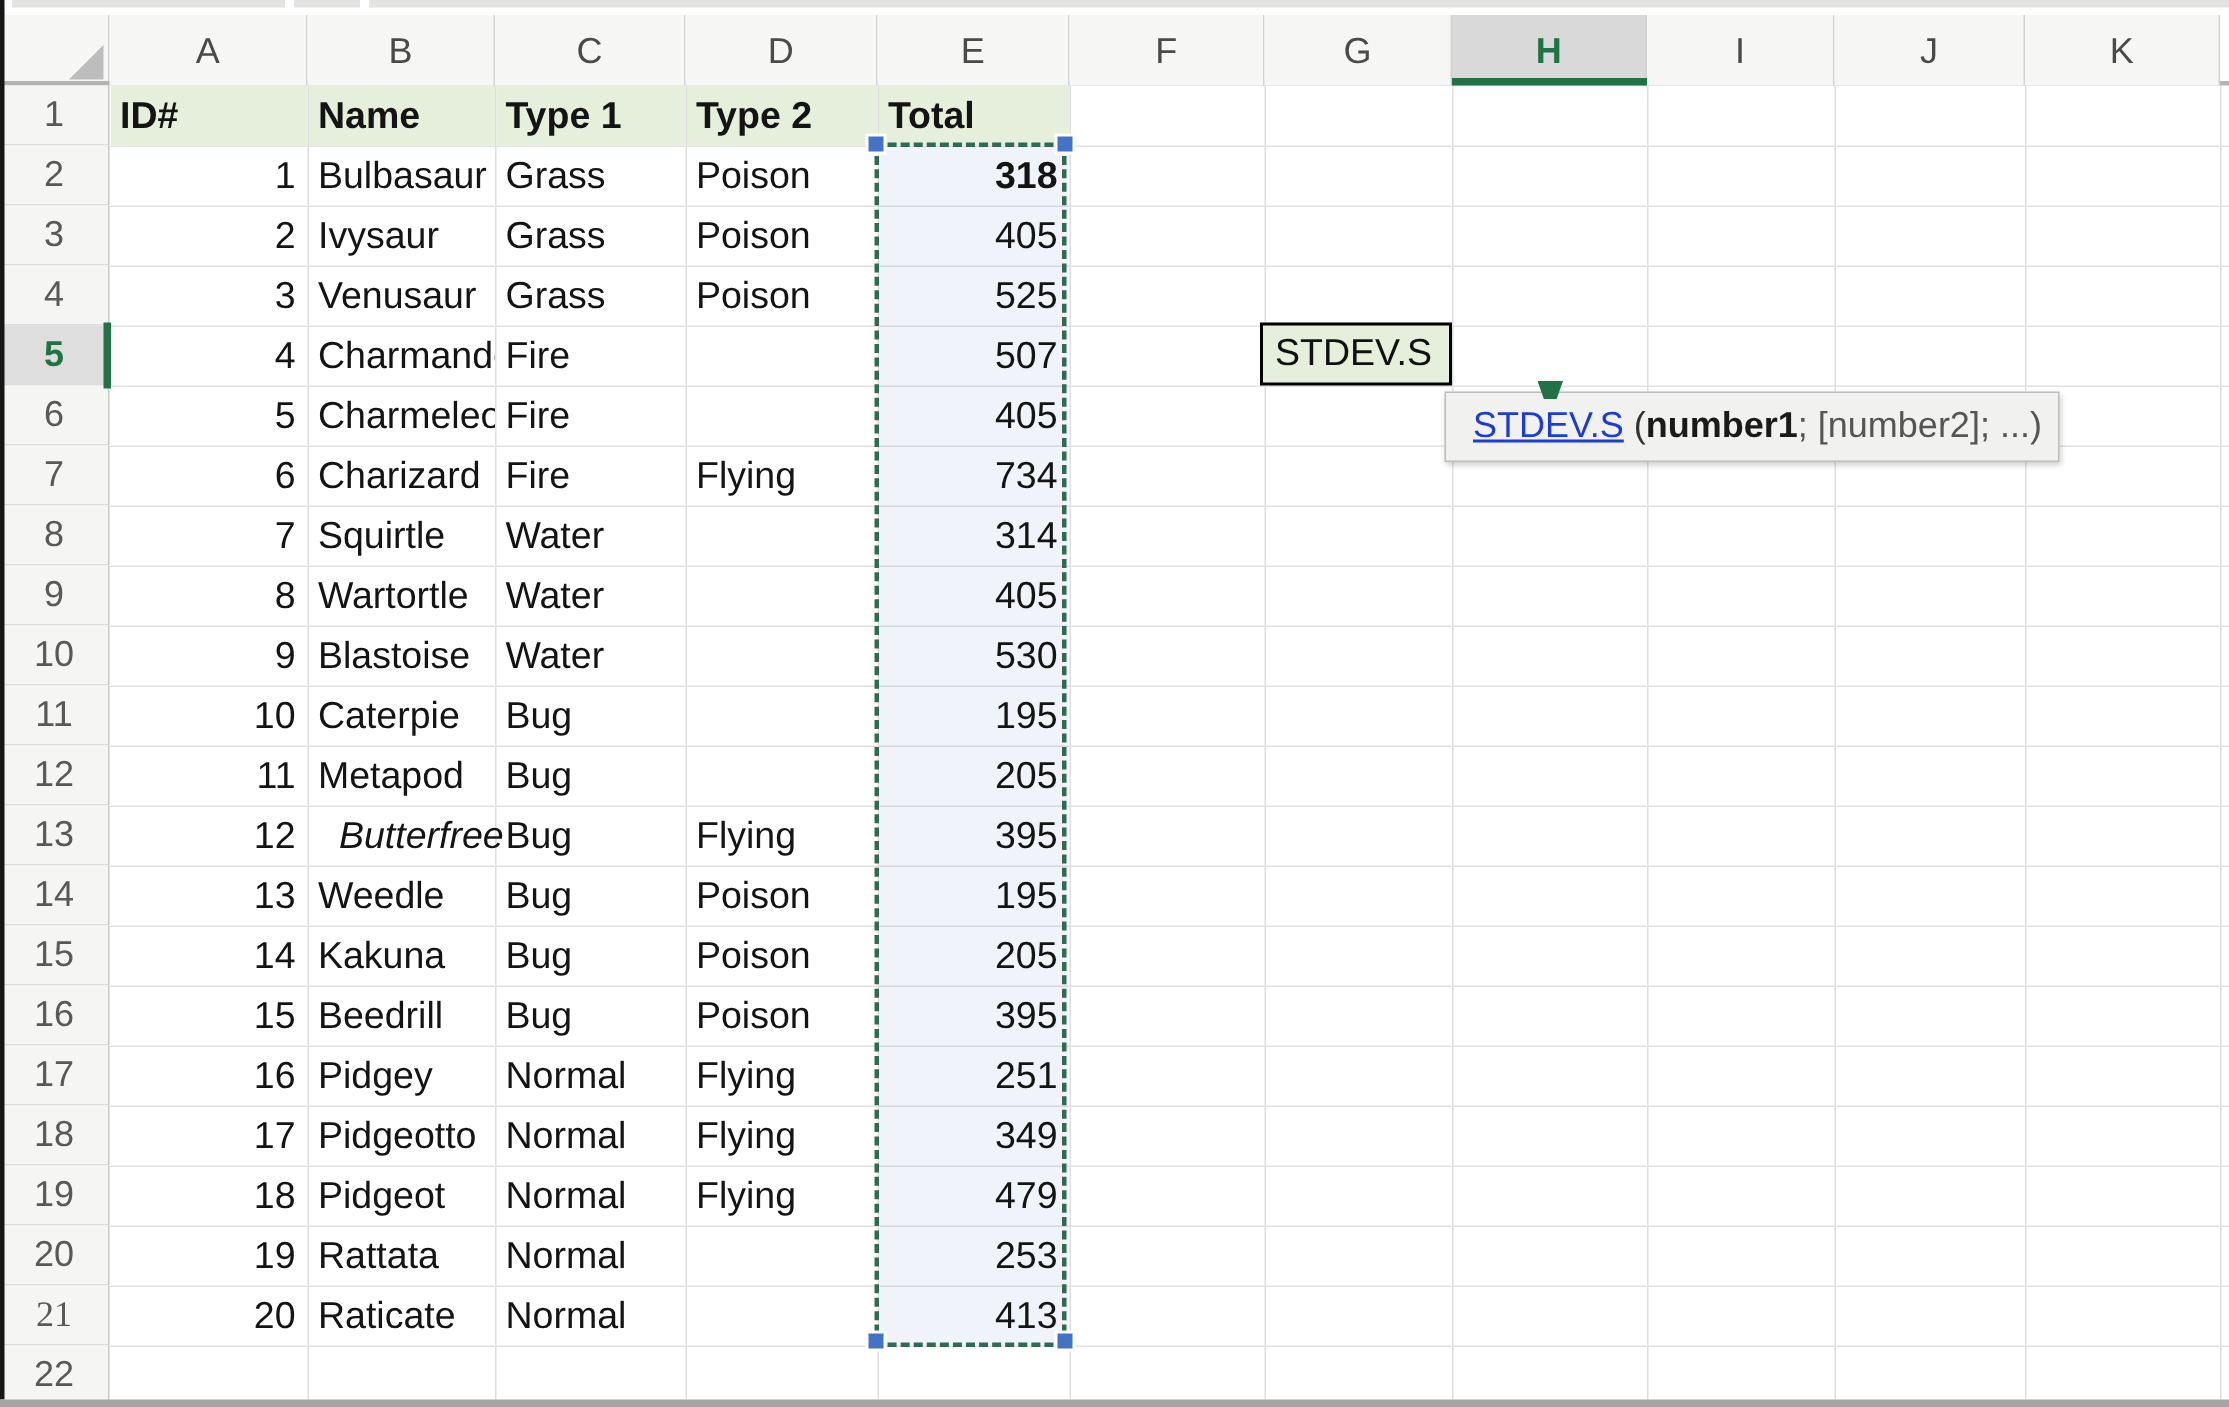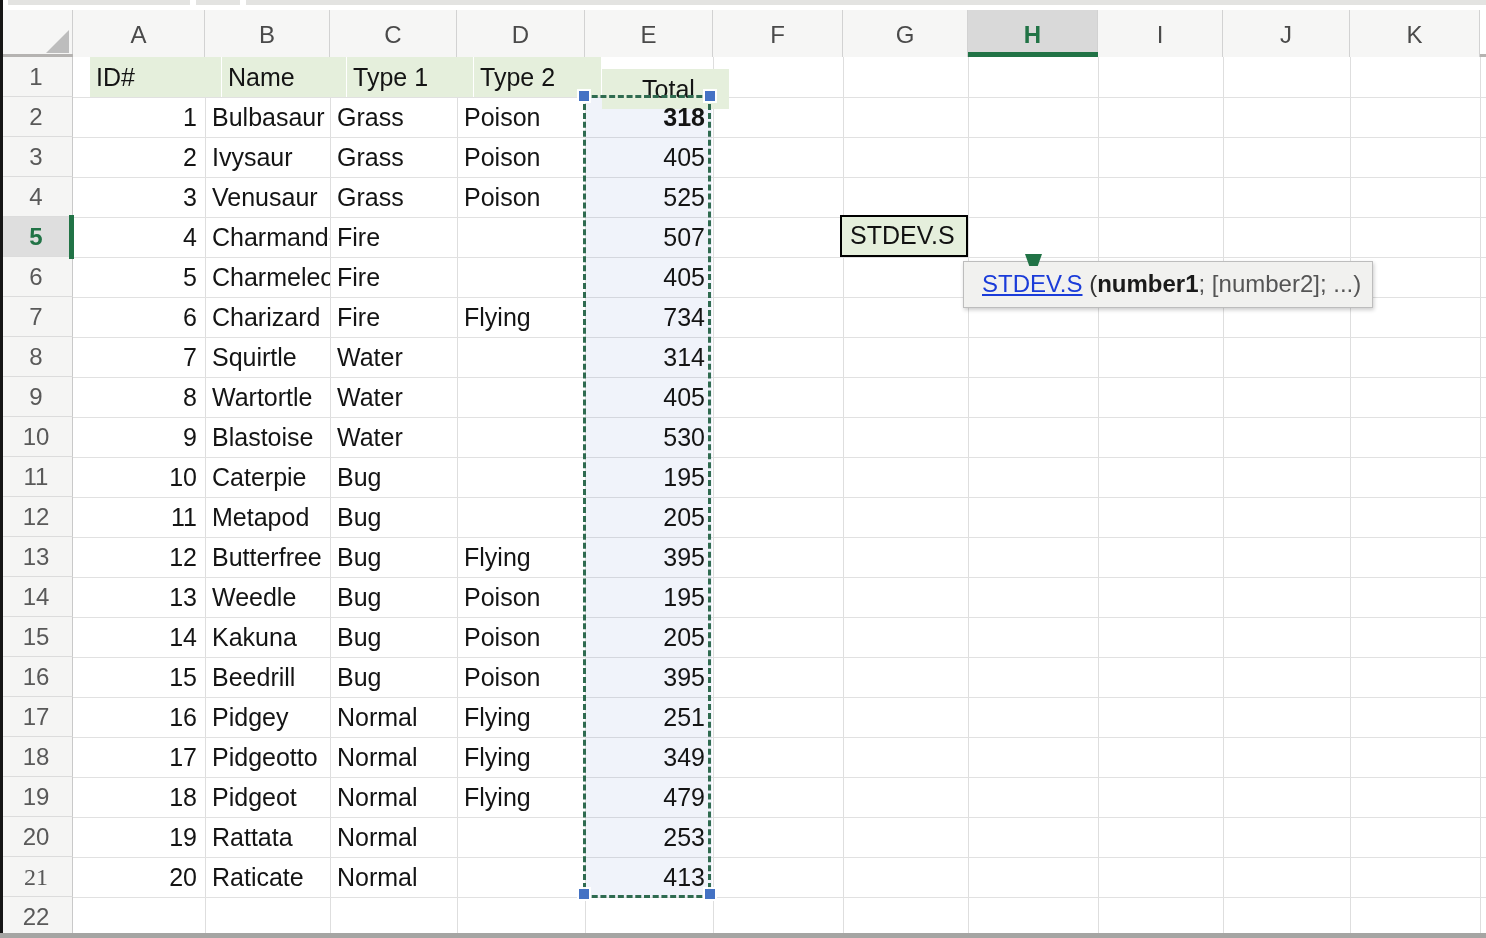--- a/index.html
+++ b/index.html
@@ -26,21 +26,21 @@
   .rowhdr.sel{background:#dedede;color:#217346;font-weight:bold;}
   .rowhdr-green{position:absolute;width:5px;background:#217346;z-index:3;}
   
   .sheetbg{position:absolute;left:73px;top:57px;width:1413px;height:876px;background:#fff;z-index:0;}
   .vline{position:absolute;top:57px;width:1px;height:876px;background:#dedede;z-index:1;}
   .hline{position:absolute;left:73px;width:1413px;height:1px;background:#e1e1e1;z-index:1;}
   .cell{position:absolute;height:40px;line-height:40px;font-size:25px;color:#141414;
     white-space:nowrap;overflow:hidden;z-index:3;background:transparent;}
   .cell.la{padding-left:6px;text-align:left;}
   .cell.ra{padding-right:8px;text-align:right;}
-  .cell.hdr{background:#e5efdc;font-weight:normal;margin-left:16px;}
+  .cell.hdr{background:#e5efdc;font-weight:bold;}
   
   .selfill{position:absolute;left:586px;top:97px;width:126px;height:800px;background:rgba(90,120,205,0.09);z-index:2;}
   .marquee{position:absolute;left:583px;top:95px;width:128px;height:803px;border:3px dashed #2f6b50;z-index:4;}
   .handle{position:absolute;width:10px;height:10px;background:#4472c4;box-shadow:0 0 0 2px rgba(255,255,255,0.95);z-index:5;}
   
   .g5{position:absolute;left:840px;top:215px;width:128px;height:42px;background:#e5efdc;border:2px solid #000;
     font-size:25px;line-height:37px;padding-left:8px;color:#111;z-index:6;white-space:nowrap;}
   
   .editor{position:absolute;left:968px;top:211px;width:262px;height:47px;background:#fff;border:3px solid #217346;
     font-size:25px;line-height:40px;padding-left:6px;color:#111;z-index:7;white-space:nowrap;overflow:hidden;}
@@ -151,21 +151,21 @@
     <div class="hline" style="top: 697px;"></div>
     <div class="hline" style="top: 737px;"></div>
     <div class="hline" style="top: 777px;"></div>
     <div class="hline" style="top: 817px;"></div>
     <div class="hline" style="top: 857px;"></div>
     <div class="hline" style="top: 897px;"></div>
     <div class="cell hdr la" style="left: 74px; top: 57px; width: 131px;">ID#</div>
     <div class="cell hdr la" style="left: 206px; top: 57px; width: 124px;">Name</div>
     <div class="cell hdr la" style="left: 331px; top: 57px; width: 126px;">Type 1</div>
     <div class="cell hdr la" style="left: 458px; top: 57px; width: 127px;">Type 2</div>
-    <div class="cell hdr la" style="left: 586px; top: 69px; width: 127px; text-align: center;">Total</div>
+    <div class="cell hdr la" style="left: 586px; top: 57px; width: 127px;">Total</div>
     <div class="cell ra" style="left: 74px; top: 97px; width: 131px;">1</div>
     <div class="cell la" style="left: 206px; top: 97px; width: 124px;">Bulbasaur</div>
     <div class="cell la" style="left: 331px; top: 97px; width: 126px;">Grass</div>
     <div class="cell la" style="left: 458px; top: 97px; width: 127px;">Poison</div>
     <div class="cell ra" style="left: 586px; top: 97px; width: 127px; font-weight: bold;">318</div>
     <div class="cell ra" style="left: 74px; top: 137px; width: 131px;">2</div>
     <div class="cell la" style="left: 206px; top: 137px; width: 124px;">Ivysaur</div>
     <div class="cell la" style="left: 331px; top: 137px; width: 126px;">Grass</div>
     <div class="cell la" style="left: 458px; top: 137px; width: 127px;">Poison</div>
     <div class="cell ra" style="left: 586px; top: 137px; width: 127px;">405</div>
@@ -208,21 +208,21 @@
     <div class="cell la" style="left: 206px; top: 457px; width: 124px;">Caterpie</div>
     <div class="cell la" style="left: 331px; top: 457px; width: 126px;">Bug</div>
     <div class="cell la" style="left: 458px; top: 457px; width: 127px;"></div>
     <div class="cell ra" style="left: 586px; top: 457px; width: 127px;">195</div>
     <div class="cell ra" style="left: 74px; top: 497px; width: 131px;">11</div>
     <div class="cell la" style="left: 206px; top: 497px; width: 124px;">Metapod</div>
     <div class="cell la" style="left: 331px; top: 497px; width: 126px;">Bug</div>
     <div class="cell la" style="left: 458px; top: 497px; width: 127px;"></div>
     <div class="cell ra" style="left: 586px; top: 497px; width: 127px;">205</div>
     <div class="cell ra" style="left: 74px; top: 537px; width: 131px;">12</div>
-    <div class="cell la" style="left: 206px; top: 537px; width: 124px;">Butterfree</div>
+    <div class="cell la" style="left: 220px; top: 537px; width: 124px; font-style: italic;">Butterfree</div>
     <div class="cell la" style="left: 331px; top: 537px; width: 126px;">Bug</div>
     <div class="cell la" style="left: 458px; top: 537px; width: 127px;">Flying</div>
     <div class="cell ra" style="left: 586px; top: 537px; width: 127px;">395</div>
     <div class="cell ra" style="left: 74px; top: 577px; width: 131px;">13</div>
     <div class="cell la" style="left: 206px; top: 577px; width: 124px;">Weedle</div>
     <div class="cell la" style="left: 331px; top: 577px; width: 126px;">Bug</div>
     <div class="cell la" style="left: 458px; top: 577px; width: 127px;">Poison</div>
     <div class="cell ra" style="left: 586px; top: 577px; width: 127px;">195</div>
     <div class="cell ra" style="left: 74px; top: 617px; width: 131px;">14</div>
     <div class="cell la" style="left: 206px; top: 617px; width: 124px;">Kakuna</div>

